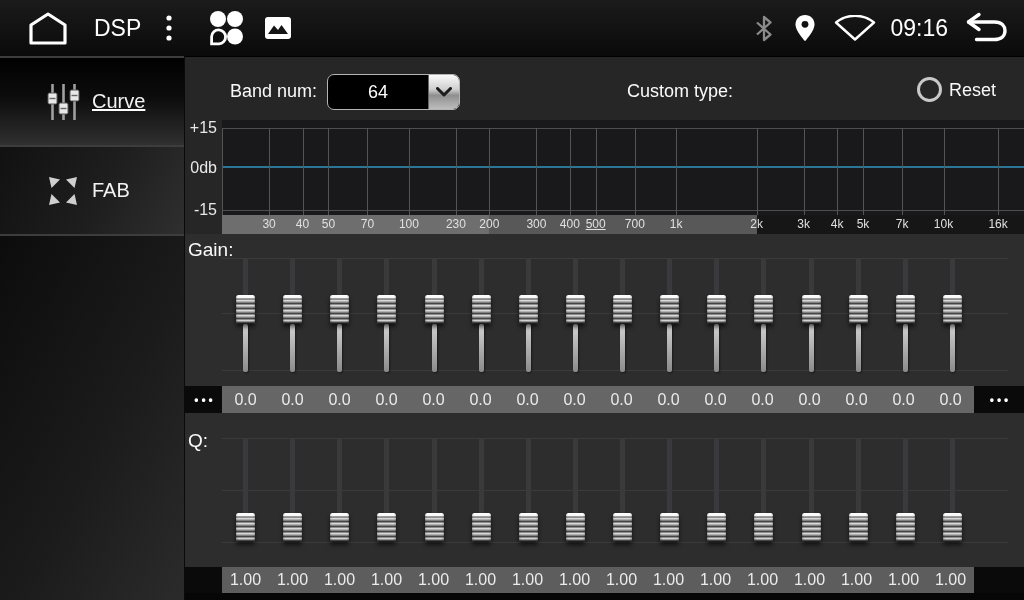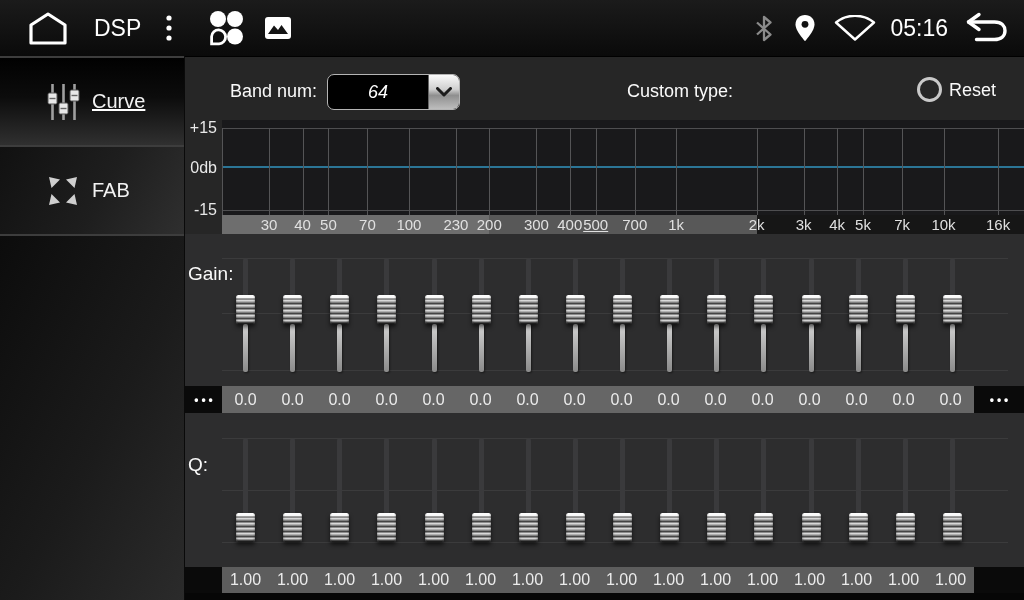--- a/index.html
+++ b/index.html
@@ -25,41 +25,41 @@
   .nav-item .icon{width:46px;margin-left:40px;display:flex;justify-content:center;}
   .nav-item .label{margin-left:6px;font-size:20px;color:#f2f2f2;}
   .divider{height:2px;background:#3d3d3d;}
   .side-filler{flex:1;background:linear-gradient(118deg,#0c0c0c 0%,#1b1b1b 55%,#2b2b2b 100%);}
 
   
   .ctl-label{position:absolute;font-size:18px;color:#fafafa;}
   .selectbox{position:absolute;height:34px;background:#000;border:1px solid #b4b4b4;
              border-radius:7px;display:flex;overflow:hidden;box-sizing:content-box;}
   .selectbox .val{flex:1;display:flex;align-items:center;justify-content:center;
-                  font-size:18px;color:#fff;font-style:italic;}
+                  font-size:18px;color:#fff;}
   .selectbox .chev{width:30px;border-left:1px solid #666;display:flex;align-items:center;
                    justify-content:center;
                    background:linear-gradient(180deg,#fafafa 0%,#cfcfcf 42%,#8f8f8f 60%,#bdbdbd 100%);}
   .radio{position:absolute;width:25px;height:25px;border-radius:50%;
          border:3px solid #c9c9c9;background:transparent;box-sizing:border-box;}
 
   
   .plot{position:absolute;left:222px;top:120px;width:802px;height:95px;background:#19191b;}
   .vgrid{position:absolute;top:8px;height:87px;width:1px;background:#545456;}
   .hgrid{position:absolute;left:0;width:802px;height:1px;background:#4e4e50;}
   .curve-line{position:absolute;left:0;width:802px;height:2px;}
   .ylab{position:absolute;left:186px;width:31px;text-align:right;font-size:16px;color:#e8e8e8;}
   .freq-strip{position:absolute;left:222px;top:215px;width:802px;height:19px;background:#161616;}
   .freq-seg{position:absolute;top:0;height:19px;}
-  .freq-tick{position:absolute;top:0;transform:translateX(-50%);font-size:15px;
+  .freq-tick{position:absolute;top:0;transform:translateX(-50%);font-size:12px;
              line-height:19px;color:#e0e0e0;}
 
   
   .panel{position:absolute;left:185px;top:234px;width:839px;height:359px;background:#2d2d2e;}
-  .sec-label{position:absolute;font-size:19px;color:#fafafa;margin-top:24px;}
+  .sec-label{position:absolute;font-size:19px;color:#fafafa;}
   .hline-faint{position:absolute;left:222px;width:786px;height:1px;background:#3b3b3c;}
   .slider-row{position:absolute;left:222px;width:754px;display:flex;}
   .slider-cell{flex:1;position:relative;}
   .track-top{position:absolute;left:50%;margin-left:-2.5px;width:5px;top:0;
              background:#3a3a3c;border-radius:3px;}
   .track-bot{position:absolute;left:50%;margin-left:-2.5px;width:5px;
              background:linear-gradient(180deg,#d2d2d2 0%,#8a8a8a 100%);
              border-radius:2px;box-shadow:1px 1px 2px rgba(0,0,0,.45);}
   .knob{position:absolute;left:50%;margin-left:-9.5px;width:19px;height:29px;border-radius:2.5px;
         background:
@@ -118,21 +118,21 @@
       <svg width="22" height="28" viewBox="0 0 22 28">
         <path d="M11 1 C5.4 1 1.5 5.1 1.5 10.4 C1.5 17 11 27 11 27 C11 27 20.5 17 20.5 10.4 C20.5 5.1 16.6 1 11 1 Z" fill="#fff"></path>
         <circle cx="11" cy="10.3" r="3.4" fill="#121212"></circle>
       </svg>
     </span>
     <span class="tb-ic" style="margin-left:18px">
       <svg width="42" height="26" viewBox="0 0 42 26">
         <path d="M2 7.5 C13 -1.5 29 -1.5 40 7.5 L21 24.5 Z" fill="none" stroke="#fff" stroke-width="2.4" stroke-linejoin="round"></path>
       </svg>
     </span>
-    <span class="time" style="margin-left:14px">05:16</span>
+    <span class="time" style="margin-left:14px">09:16</span>
     <span class="tb-ic" style="margin-left:12px;margin-right:14px">
       <svg width="48" height="34" viewBox="0 0 48 34">
         <path d="M17 3.5 L6.5 11 L17 18.5" fill="none" stroke="#fff" stroke-width="3.4" stroke-linecap="round" stroke-linejoin="round"></path>
         <path d="M6.5 11 H32.5 C40 11 43 15.5 43 19.8 C43 25 39 28.5 32.5 28.5 H14.5" fill="none" stroke="#fff" stroke-width="3.4" stroke-linecap="round"></path>
       </svg>
     </span>
   </div>
 
   <div class="sidebar">
     <div class="divider"></div>

